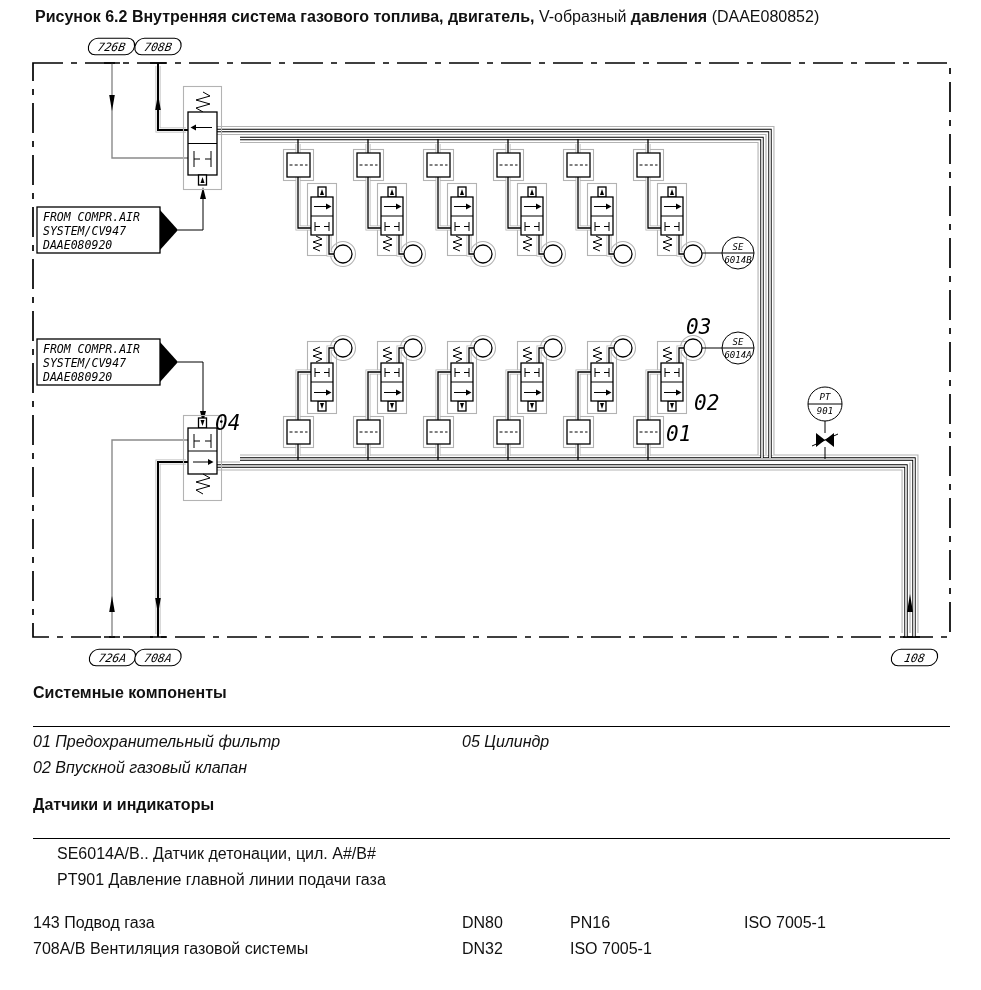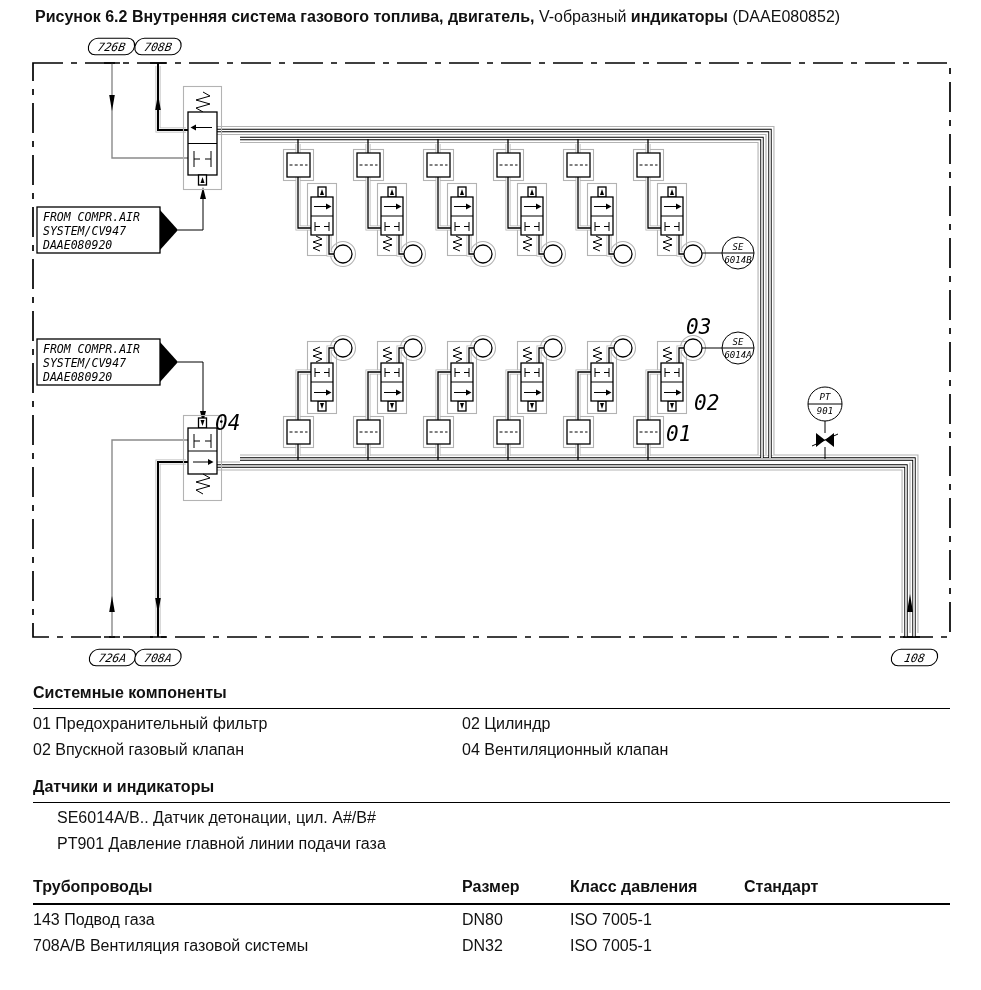--- a/index.html
+++ b/index.html
@@ -21,36 +21,36 @@
   .p2{stroke:#000;stroke-width:3.4;fill:none;}
   .p2w{stroke:#fff;stroke-width:1.6;fill:none;}
   .pg{stroke:#8a8a8a;stroke-width:1.4;fill:none;}
   .th{stroke:#000;stroke-width:1;fill:none;}
   .box{fill:#fff;stroke:#000;stroke-width:1.3;}
   .jr{fill:none;stroke:#b3b3b3;stroke-width:1.1;}
   .dash{stroke:#000;stroke-width:1;stroke-dasharray:3 2.2;}
   .bnd{stroke:#000;stroke-width:1.7;fill:none;stroke-dasharray:30 8 6 8;}
   .tick{stroke:#000;stroke-width:1.6;}
   .tables{position:absolute;left:33px;top:684px;width:917px;font-size:16px;}
-  .sec-h{font-weight:bold;font-size:16px;padding-bottom:6px;border-bottom:1.5px solid #000;}
+  .sec-h{font-weight:bold;font-size:16px;padding-bottom:24px;border-bottom:1.5px solid #000;}
   .grid2{display:grid;grid-template-columns:429px 1fr;}
-  .grid2 > div{padding-top:4px;line-height:22px;}
+  .grid2 > div{padding-top:4px;line-height:22px;font-style:italic;}
   .rowline{padding-top:4px;line-height:22px;margin-left:24px;}
   .sec{margin-top:0;}
   .sec + .sec{margin-top:17px;}
   .grid4{display:grid;grid-template-columns:429px 108px 174px 1fr;}
   .grid4 > div{padding-top:4px;line-height:22px;}
   .grid4.hdr{font-weight:bold;border-bottom:2px solid #000;padding-bottom:5px;}
 </style>
 </head>
 <body>
 
 <div class="page">
 
-  <div class="title"><span class="b">Рисунок 6.2</span> <span class="b">Внутренняя система газового топлива, двигатель,</span> <span>V-образный</span> <span class="b">индикаторы</span> <span>(DAAE080852)</span></div>
+  <div class="title"><span class="b">Рисунок 6.2</span> <span class="b">Внутренняя система газового топлива, двигатель,</span> <span>V-образный</span> <span class="b">давления</span> <span>(DAAE080852)</span></div>
 
   <svg width="981" height="680" viewBox="0 0 981 680">
     <defs>
       <g id="ut">
         <rect class="jr" x="-3.5" y="149.5" width="30" height="31"></rect>
         <rect class="jr" x="20.5" y="183.5" width="29" height="72"></rect>
         <circle class="jr" cx="56" cy="254" r="12.5"></circle>
         <path class="jk" d="M11,144 V153 M11,177 V228 H24 M42,235 V254 H47"></path>
         <path class="jw" d="M11,144 V153 M11,177 V228 H24 M42,235 V254 H47"></path>
         <path class="p1" d="M11,139 V153 M11,177 V228 H24 M42,235 V254 H47"></path>
@@ -221,42 +221,36 @@
     <text class="cadL" x="694" y="410">02</text>
     <text class="cadL" x="666" y="441">01</text>
   </svg>
 
   <div class="tables">
 
     <div class="sec">
       <div class="sec-h">Системные компоненты</div>
       <div class="grid2">
         <div>01 Предохранительный фильтр</div>
-        <div>02 Цилиндр</div>
+        <div>05 Цилиндр</div>
         <div>02 Впускной газовый клапан</div>
-        <div>04 Вентиляционный клапан</div>
       </div>
     </div>
 
     <div class="sec">
       <div class="sec-h">Датчики и индикаторы</div>
       <div class="rowline">SE6014A/B.. Датчик детонации, цил. A#/B#</div>
       <div class="rowline">PT901 Давление главной линии подачи газа</div>
     </div>
 
     <div class="sec">
-      <div class="grid4 hdr">
-        <div>Трубопроводы</div>
-        <div>Размер</div>
-        <div>Класс давления</div>
-        <div>Стандарт</div>
-      </div>
       <div class="grid4">
         <div>143 Подвод газа</div>
         <div>DN80</div>
+        <div>PN16</div>
         <div>ISO 7005-1</div>
       </div>
       <div class="grid4">
         <div>708A/B Вентиляция газовой системы</div>
         <div>DN32</div>
         <div>ISO 7005-1</div>
       </div>
     </div>
 
   </div>

